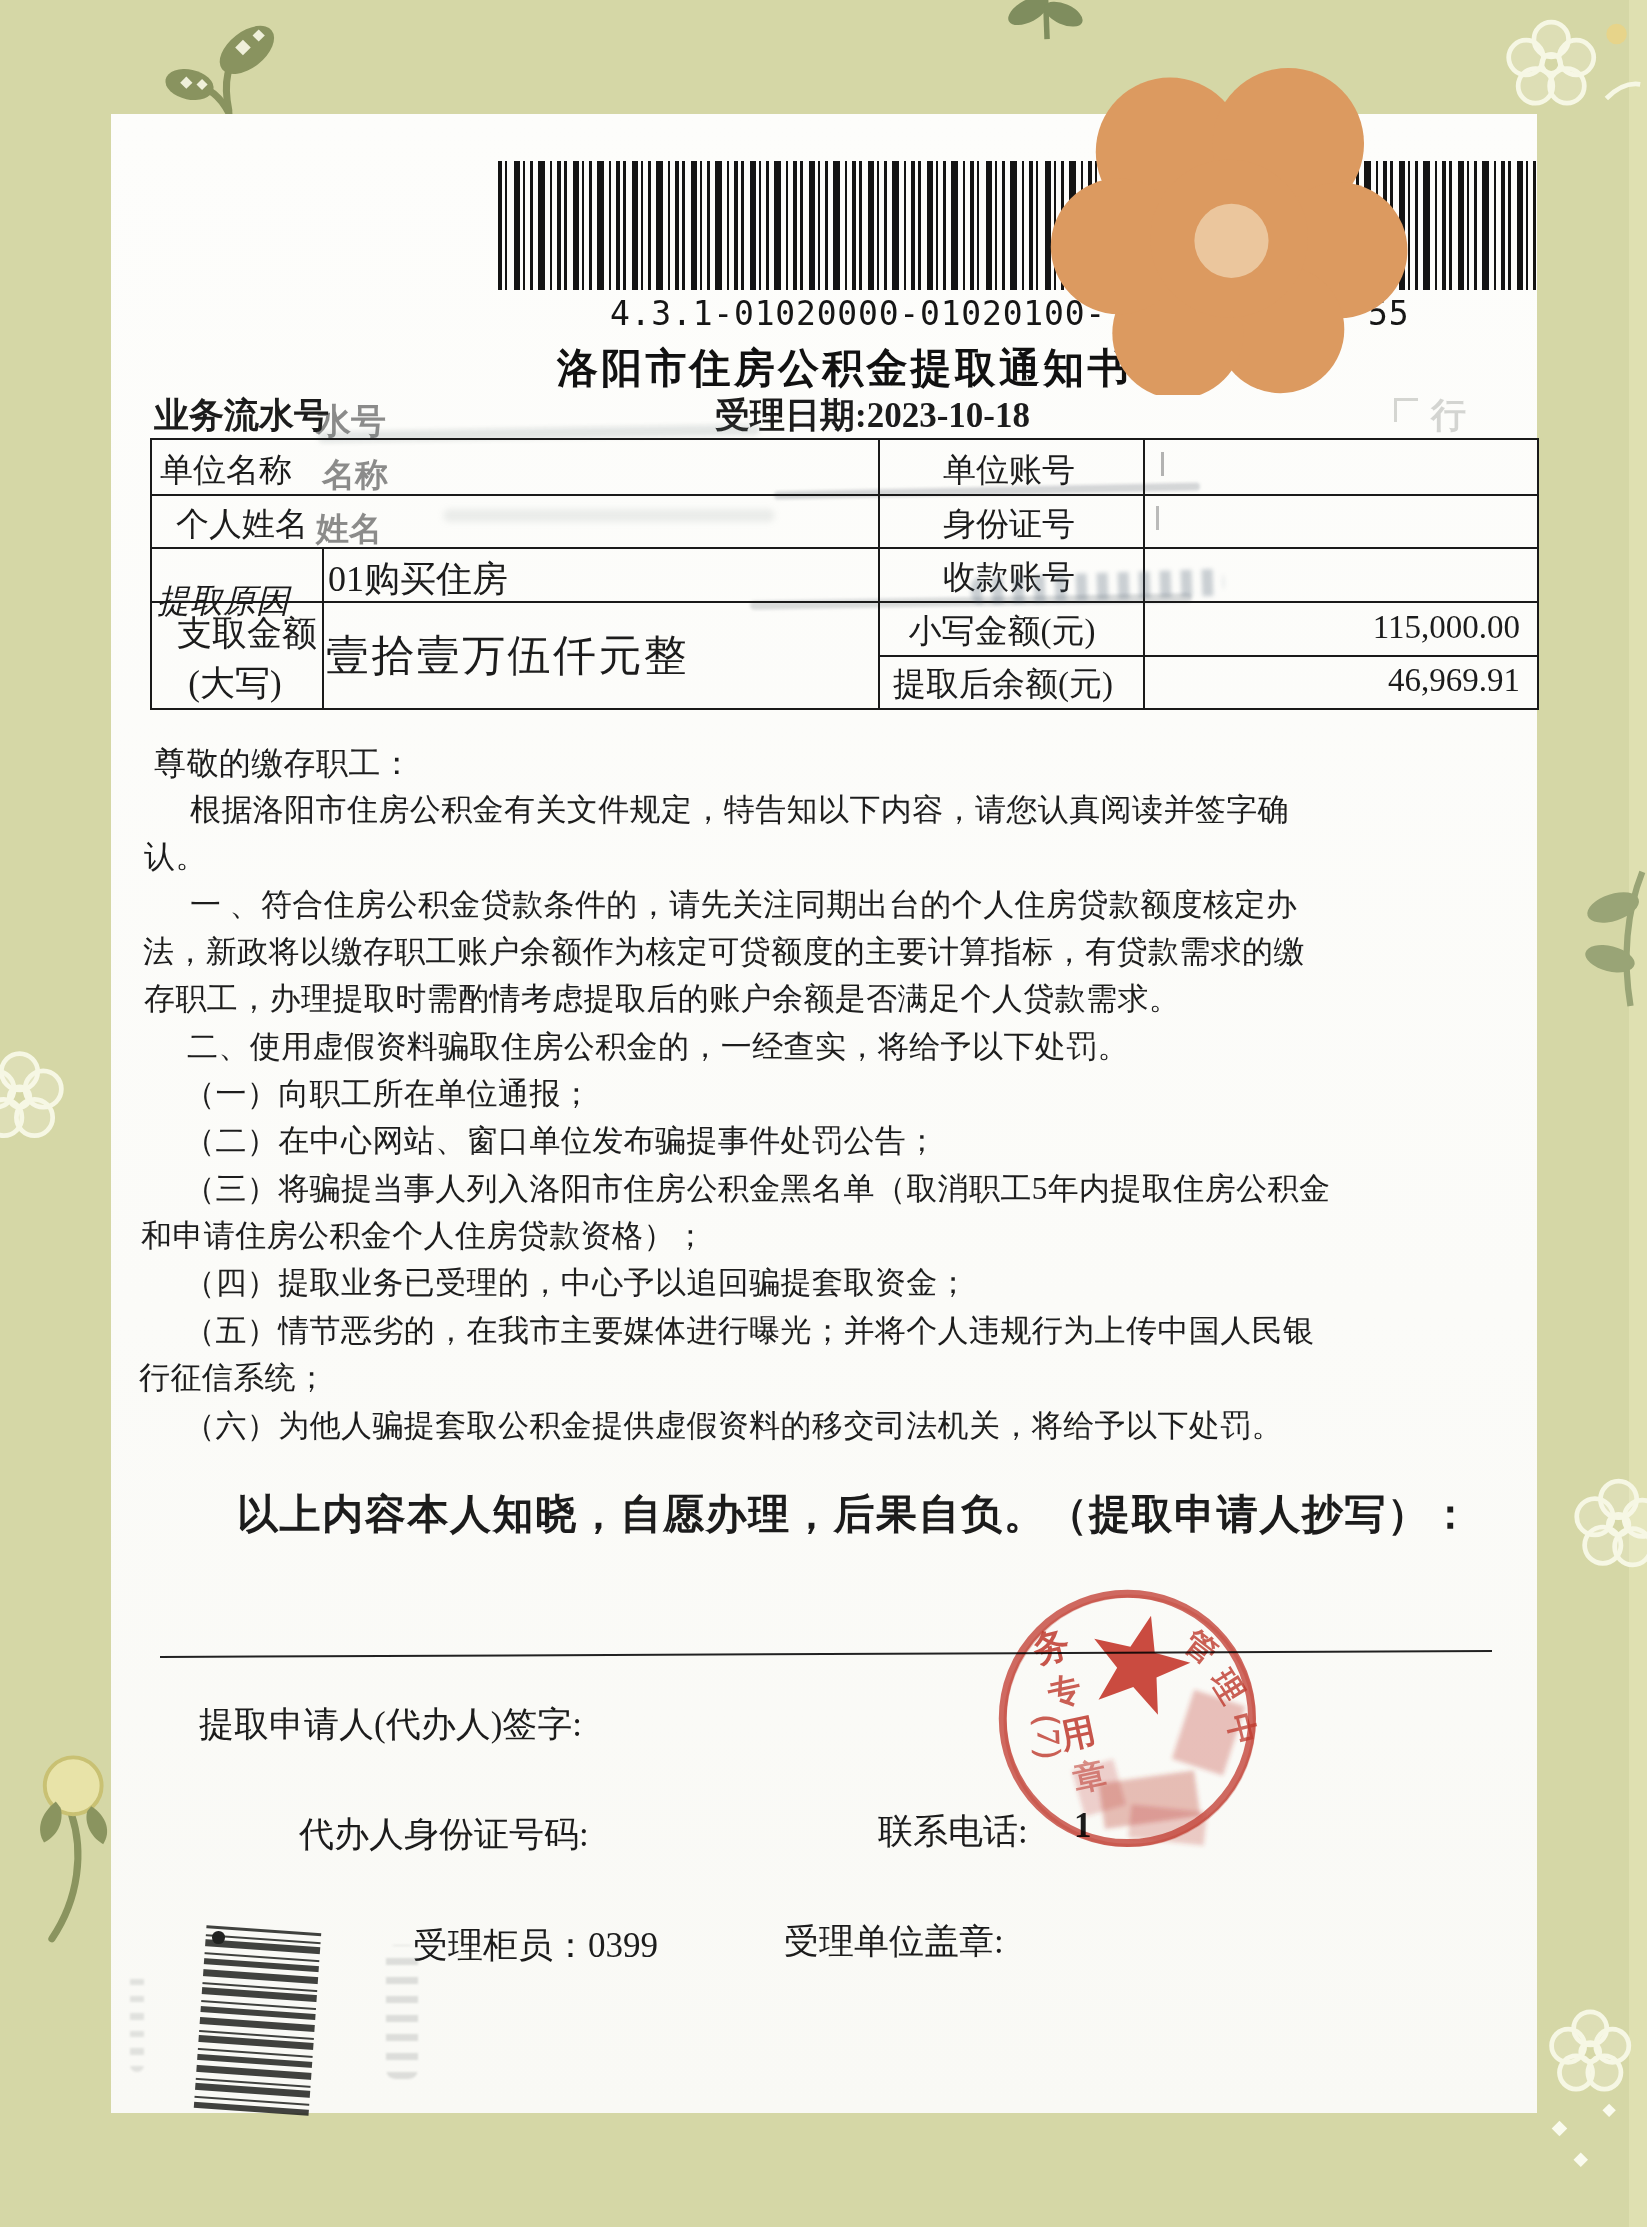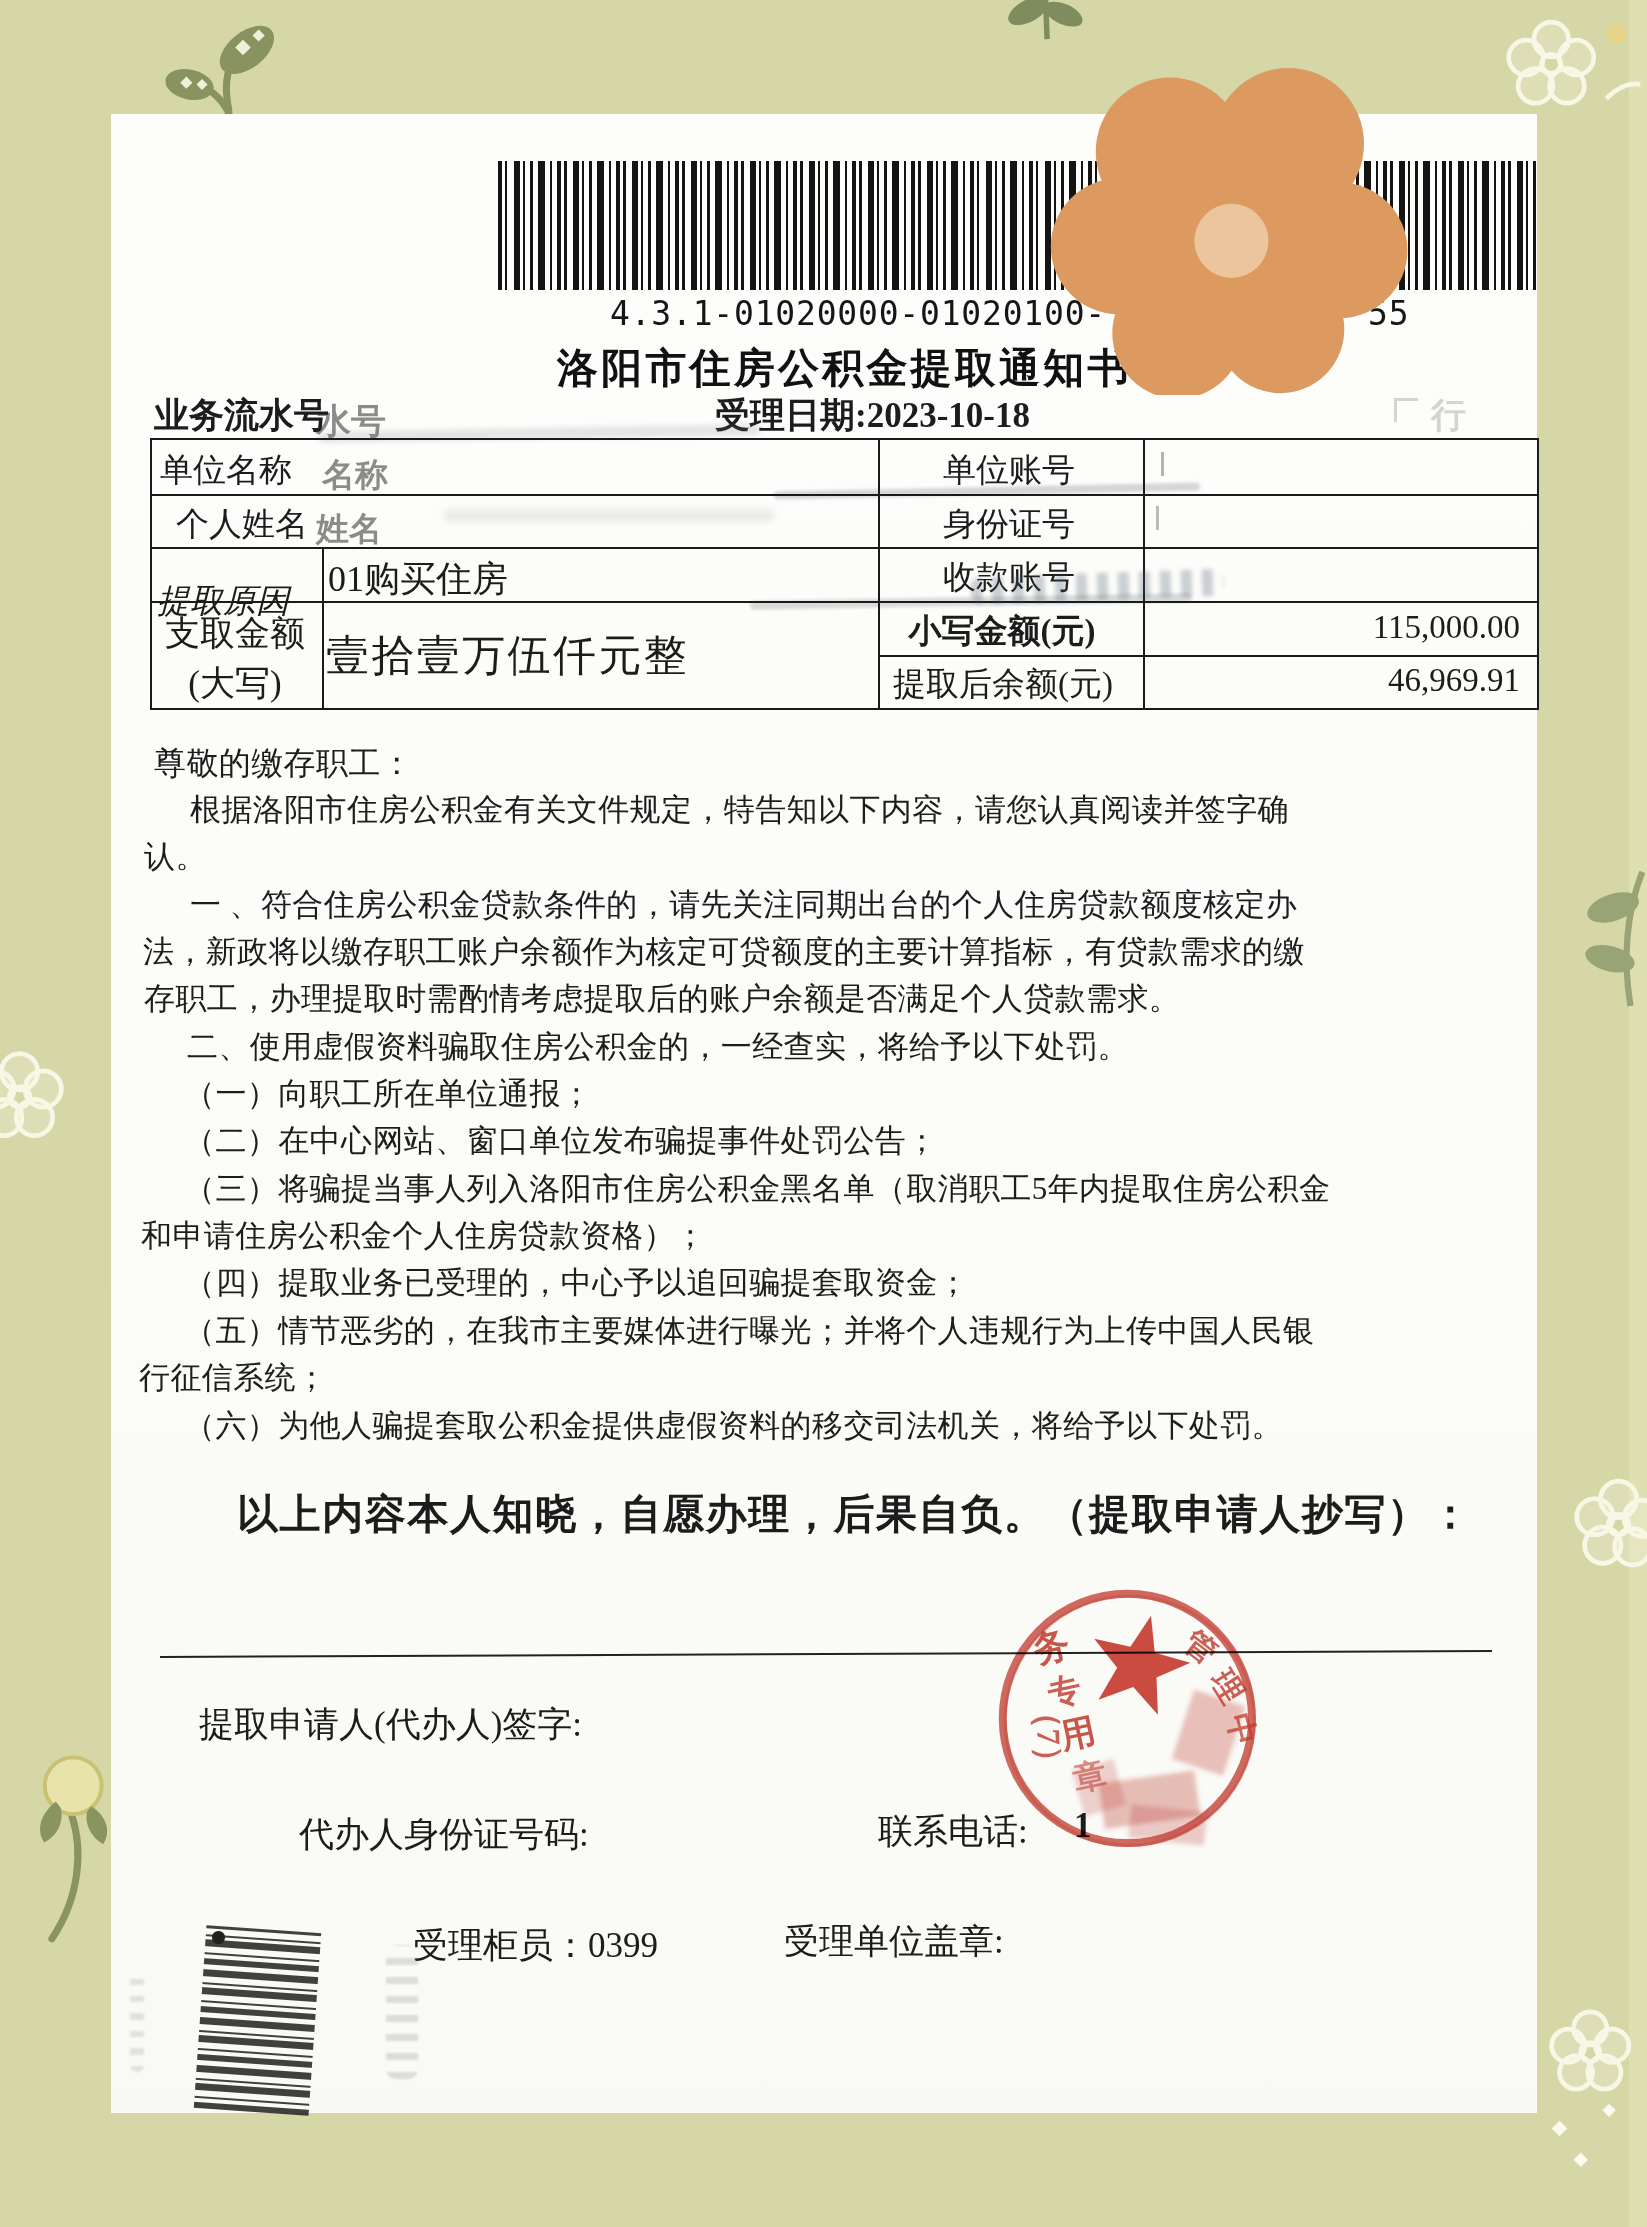--- a/index.html
+++ b/index.html
@@ -184,25 +184,25 @@
     <div class="ghost nowrap" style="left:164px;top:393px;font-size:33px;">姓名</div>
     <div class="cellt cellc" style="left:766px;top:388px;width:264px;">身份证号</div>
     <div class="abs" style="left:1045px;top:392px;width:3.2px;height:24px;background:#777;opacity:.5;"></div>
 
     <div class="cellt nowrap" style="left:46px;top:465px;font-style:italic;">提取原因</div>
     <div class="cellt nowrap" style="left:217px;top:441px;font-size:36px;">01购买住房</div>
     <div class="cellt cellc" style="left:766px;top:441px;width:264px;">收款账号</div>
     <div class="smudge" style="left:860px;top:459px;width:253px;height:27px;filter:blur(2px);transform:rotate(-2deg);opacity:.55;
          background:repeating-linear-gradient(90deg, rgba(70,90,110,.5) 0 11px, transparent 11px 21px);"></div>
 
-    <div class="cellt cellc nowrap" style="left:39px;top:496px;width:170px;font-size:35px;">支取金额</div>
+    <div class="cellt cellc nowrap" style="left:39px;top:496px;width:170px;font-size:35px;padding-left:12px;">支取金额</div>
     <div class="cellt cellc nowrap" style="left:39px;top:546px;width:170px;font-size:35px;">(大写)</div>
     <div class="cellt nowrap" style="left:215px;top:513px;font-size:43px;letter-spacing:2.4px;">壹拾壹万伍仟元整</div>
 
-    <div class="cellt cellc nowrap" style="left:759px;top:495px;width:264px;font-weight:bold;">小写金额(元)</div>
+    <div class="cellt cellc nowrap" style="left:759px;top:495px;width:264px;">小写金额(元)</div>
     <div class="amtv" style="left:1022px;top:495px;">115,000.00</div>
     <div class="cellt cellc nowrap" style="left:756px;top:548px;width:272px;">提取后余额(元)</div>
     <div class="amtv" style="left:1022px;top:548px;">46,969.91</div>
 
     <div class="bl" style="left:43px;top:628px;font-size:32px;">尊敬的缴存职工：</div>
     <div class="bl" style="left:79px;top:675px;">根据洛阳市住房公积金有关文件规定，特告知以下内容，请您认真阅读并签字确</div>
     <div class="bl" style="left:33px;top:722px;">认。</div>
     <div class="bl" style="left:79px;top:770px;">一 、符合住房公积金贷款条件的，请先关注同期出台的个人住房贷款额度核定办</div>
     <div class="bl" style="left:32px;top:817px;">法，新政将以缴存职工账户余额作为核定可贷额度的主要计算指标，有贷款需求的缴</div>
     <div class="bl" style="left:33px;top:864px;">存职工，办理提取时需酌情考虑提取后的账户余额是否满足个人贷款需求。</div>

